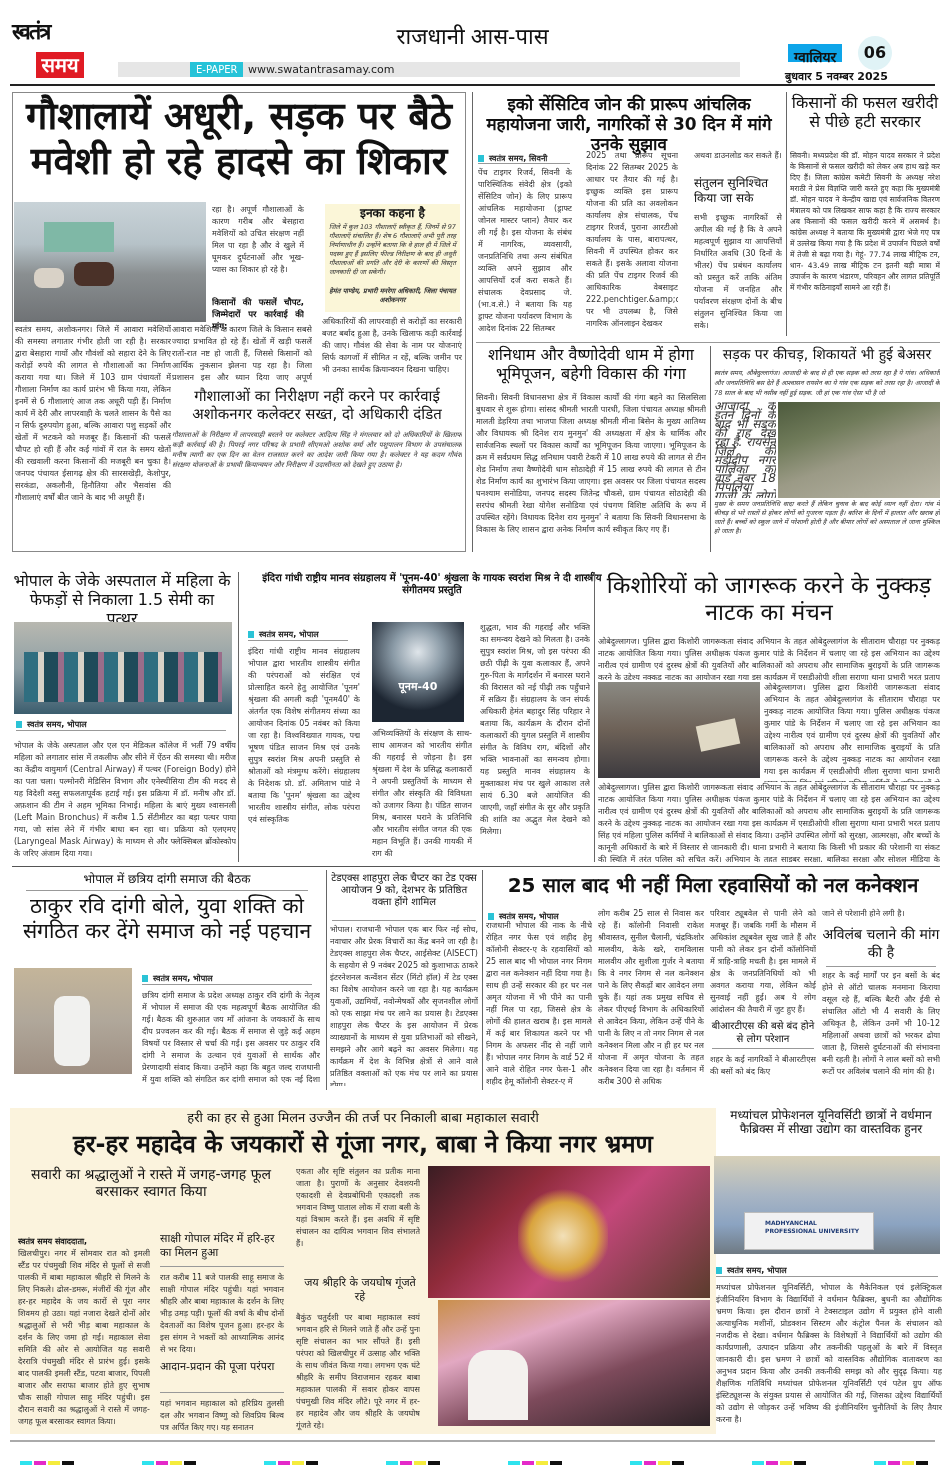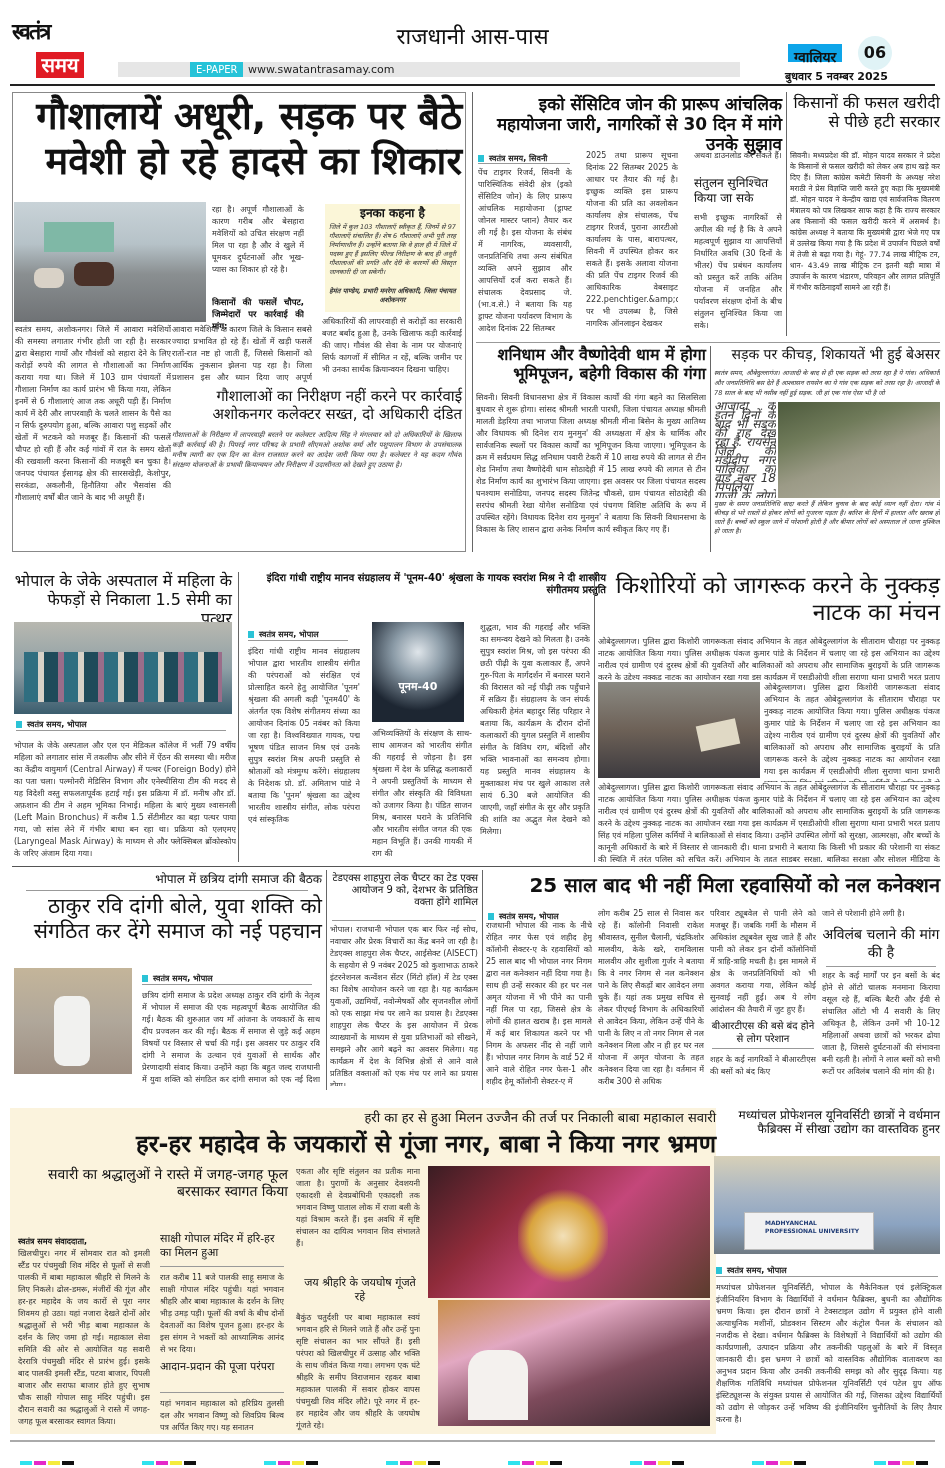--- a/index.html
+++ b/index.html
@@ -8,21 +8,21 @@
 .logo-top{left:12px;top:12px;width:72px;height:40px;font-size:22px;font-weight:bold;line-height:40px;letter-spacing:-2px}
 .logo-bot{left:36px;top:52px;width:48px;height:26px;background:#e01b24;color:#fff;font-size:20px;font-weight:bold;text-align:center;line-height:26px}
 .section{left:0;width:945px;top:20px;text-align:center;font-size:22px;font-family:"Liberation Sans Narrow","Liberation Sans",sans-serif}
 .urlbar{left:118px;top:62px;width:622px;height:15px;background:#e6e6e6}
 .epaper{left:190px;top:62px;height:15px;padding:0 6px;background:#27c3d8;color:#fff;font-size:10px;line-height:15px}
 .url{left:248px;top:62px;font-size:11px;line-height:15px;color:#222}
 .city{left:788px;top:44px;height:18px;padding:4px 6px;background:#0ea5e9;font-size:14px;line-height:18px;font-weight:bold}
 .pgno{left:858px;top:36px;width:34px;height:34px;border-radius:50%;background:#e0f3f6;font-size:16px;font-weight:bold;text-align:center;line-height:34px}
 .date{left:785px;top:68px;font-size:11px;font-weight:bold}
 .rule{left:10px;top:84px;width:925px;height:2px;background:#222}
-.hl{font-weight:bold;line-height:1.18;text-align:right}
+.hl{font-weight:bold;line-height:1.18;text-align:center}
 .box{border:1px solid #888}
 .txt{font-size:8px;line-height:12px;color:#333;overflow:hidden;text-align:justify}
 .byline{font-size:8px;font-weight:bold;color:#222}
 .byline:before{content:"";display:inline-block;width:6px;height:7px;background:#2ac3d6;margin-right:5px;vertical-align:middle}
 .photo{overflow:hidden}
 .vr{width:1px;background:#666}
 .hr{height:1px;background:#999}
 .sub{font-weight:bold;line-height:1.25;text-align:center}
 .cream{background:#fbf3dd}
 .cmyk{display:inline-block;width:12px;height:4px;margin-right:2px}
@@ -72,21 +72,21 @@
 <div class="abs sub" style="left:694px;top:176px;width:88px;font-size:12px;font-weight:normal;text-align:left">संतुलन सुनिश्चित किया जा सके</div>
 <div class="abs txt" style="left:694px;top:212px;width:88px;height:126px">सभी इच्छुक नागरिकों से अपील की गई है कि वे अपने महत्वपूर्ण सुझाव या आपत्तियाँ निर्धारित अवधि (30 दिनों के भीतर) पेंच प्रबंधन कार्यालय को प्रस्तुत करें ताकि अंतिम योजना में जनहित और पर्यावरण संरक्षण दोनों के बीच संतुलन सुनिश्चित किया जा सके।</div>
 
 <div class="abs vr" style="left:786px;top:92px;height:244px"></div>
 
 <div class="abs hl" style="left:790px;top:94px;width:150px;font-size:16px;font-weight:normal">किसानों की फसल खरीदी से पीछे हटी सरकार</div>
 <div class="abs txt" style="left:790px;top:150px;width:150px;height:188px;font-size:7.5px;line-height:11px">सिवनी। मध्यप्रदेश की डॉ. मोहन यादव सरकार ने प्रदेश के किसानों से फसल खरीदी को लेकर अब हाथ खड़े कर दिए हैं। जिला कांग्रेस कमेटी सिवनी के अध्यक्ष नरेश मराठी ने प्रेस विज्ञप्ति जारी करते हुए कहा कि मुख्यमंत्री डॉ. मोहन यादव ने केन्द्रीय खाद्य एवं सार्वजनिक वितरण मंत्रालय को पत्र लिखकर साफ कहा है कि राज्य सरकार अब किसानों की फसल खरीदी करने में असमर्थ है। कांग्रेस अध्यक्ष ने बताया कि मुख्यमंत्री द्वारा भेजे गए पत्र में उल्लेख किया गया है कि प्रदेश में उपार्जन पिछले वर्षों में तेजी से बढ़ा गया है। गेहूं- 77.74 लाख मीट्रिक टन, धान- 43.49 लाख मीट्रिक टन इतनी बड़ी मात्रा में उपार्जन के कारण भंडारण, परिवहन और लागत प्रतिपूर्ति में गंभीर कठिनाइयाँ सामने आ रही हैं।</div>
 
 <div class="abs hr" style="left:476px;top:342px;width:464px"></div>
 
-<div class="abs hl" style="left:476px;top:346px;width:230px;font-size:16px;font-weight:bold">शनिधाम और वैष्णोदेवी धाम में होगा भूमिपूजन, बहेगी विकास की गंगा</div>
+<div class="abs hl" style="left:476px;top:346px;width:230px;font-size:16px;font-weight:normal">शनिधाम और वैष्णोदेवी धाम में होगा भूमिपूजन, बहेगी विकास की गंगा</div>
 <div class="abs txt" style="left:476px;top:392px;width:230px;height:160px">सिवनी। सिवनी विधानसभा क्षेत्र में विकास कार्यों की गंगा बहने का सिलसिला बुधवार से शुरू होगा। सांसद श्रीमती भारती पारधी, जिला पंचायत अध्यक्ष श्रीमती मालती डेहरिया तथा भाजपा जिला अध्यक्ष श्रीमती मीना बिसेन के मुख्य आतिथ्य और विधायक श्री दिनेश राय मुनमुन' की अध्यक्षता में क्षेत्र के धार्मिक और सार्वजनिक स्थलों पर विकास कार्यों का भूमिपूजन किया जाएगा। भूमिपूजन के क्रम में सर्वप्रथम सिद्ध शनिधाम पवारी टेकरी में 10 लाख रुपये की लागत से टीन शेड निर्माण तथा वैष्णोदेवी धाम सोठादेही में 15 लाख रुपये की लागत से टीन शेड निर्माण कार्य का शुभारंभ किया जाएगा। इस अवसर पर जिला पंचायत सदस्य घनश्याम सनोडिया, जनपद सदस्य जितेन्द्र चौकसे, ग्राम पंचायत सोठादेही की सरपंच श्रीमती रेखा योगेश सनोडिया एवं पंचगण विशिष्ट अतिथि के रूप में उपस्थित रहेंगे। विधायक दिनेश राय मुनमुन' ने बताया कि सिवनी विधानसभा के विकास के लिए शासन द्वारा अनेक निर्माण कार्य स्वीकृत किए गए हैं।</div>
 <div class="abs vr" style="left:710px;top:346px;height:206px"></div>
 
 <div class="abs hl" style="left:714px;top:346px;width:226px;font-size:14px;font-weight:normal">सड़क पर कीचड़, शिकायतें भी हुई बेअसर</div>
 <div class="abs txt" style="left:714px;top:368px;width:226px;height:32px;font-style:italic;font-size:6.5px;line-height:10px">स्वतंत्र समय, औबेदुल्लागंज। आजादी के बाद से ही एक सड़क को तरस रहा है ये गांव। अधिकारी और जनप्रतिनिधि बस देते हैं आश्वासन रायसेन का ये गांव एक सड़क को तरस रहा है। आजादी के 78 साल के बाद भी नसीब नहीं हुई सड़क. जी हां एक गांव ऐसा भी है जो</div>
 <div class="abs txt" style="left:714px;top:402px;width:62px;height:96px;font-style:italic;font-size:12px;line-height:9px">आजादी के इतने दिनों के बाद भी सड़क की राह देख रहा है. रायसेन जिले की मंडीदीप नगर पालिका का वार्ड नंबर 18 पिपलिया गाजी के लोगों को एक अदद सड़क को तरस रहे हैं. गांव के लोगों का कहना है कि अधिकारी आते हैं और आश्वासन देकर चले जाते हैं.</div>
 <div class="abs photo" style="left:778px;top:402px;width:162px;height:96px;background:linear-gradient(160deg,#4d5a3d 0%,#707b5a 30%,#9b9a86 55%,#b9b6a6 100%)"></div>
 <div class="abs txt" style="left:714px;top:500px;width:226px;height:52px;font-style:italic;font-size:6.5px;line-height:9px">मुख्य के समय जनप्रतिनिधि वादा करते हैं लेकिन चुनाव के बाद कोई ध्यान नहीं देता। गांव में कीचड़ से भरे रास्तों से होकर लोगों को गुजरना पड़ता है। बारिश के दिनों में हालात और खराब हो जाते हैं। बच्चों को स्कूल जाने में परेशानी होती है और बीमार लोगों को अस्पताल ले जाना मुश्किल हो जाता है।</div>
 
 <div class="abs hl" style="left:12px;top:572px;width:220px;font-size:16px;font-weight:normal">भोपाल के जेके अस्पताल में महिला के फेफड़ों से निकाला 1.5 सेमी का पत्थर</div>

